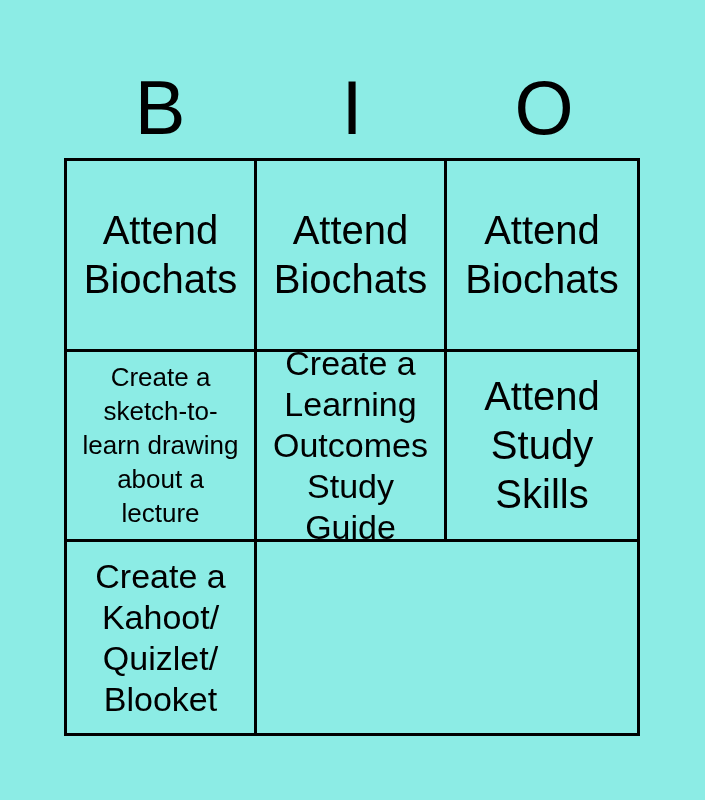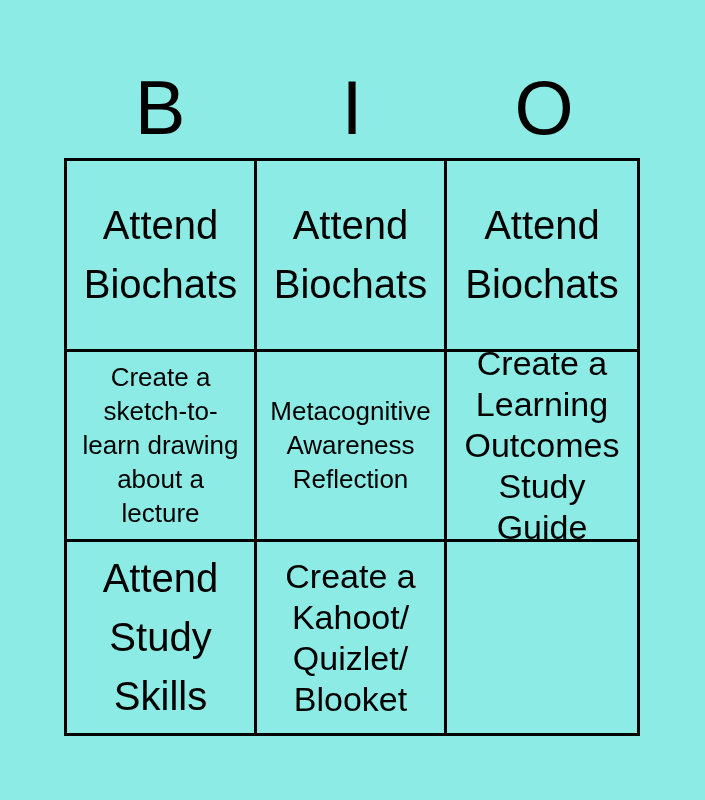--- a/index.html
+++ b/index.html
@@ -69,21 +69,21 @@
   .cell:nth-child(n+7) {
     border-bottom: none;
   }
   .cell-text {
     display: block;
     width: 100%;
     white-space: pre-line;
   }
   .size-lg .cell-text {
     font-size: 40px;
-    line-height: 59px;
+    line-height: 49px;
   }
   .size-md .cell-text {
     font-size: 34px;
     line-height: 41px;
   }
   .size-sm .cell-text {
     font-size: 26px;
     line-height: 34px;
   }
 </style>
@@ -116,25 +116,20 @@
     </div>
 
     <div class="cell size-sm">
       <span class="cell-text">Create a
 sketch-to-
 learn drawing
 about a
 lecture</span>
     </div>
 
-    <div class="cell size-sm">
-      <span class="cell-text">Metacognitive
-Awareness
-Reflection</span>
-    </div>
 
     <div class="cell size-md">
       <span class="cell-text">Create a
 Learning
 Outcomes
 Study Guide</span>
     </div>
 
     <div class="cell size-lg">
       <span class="cell-text">Attend

